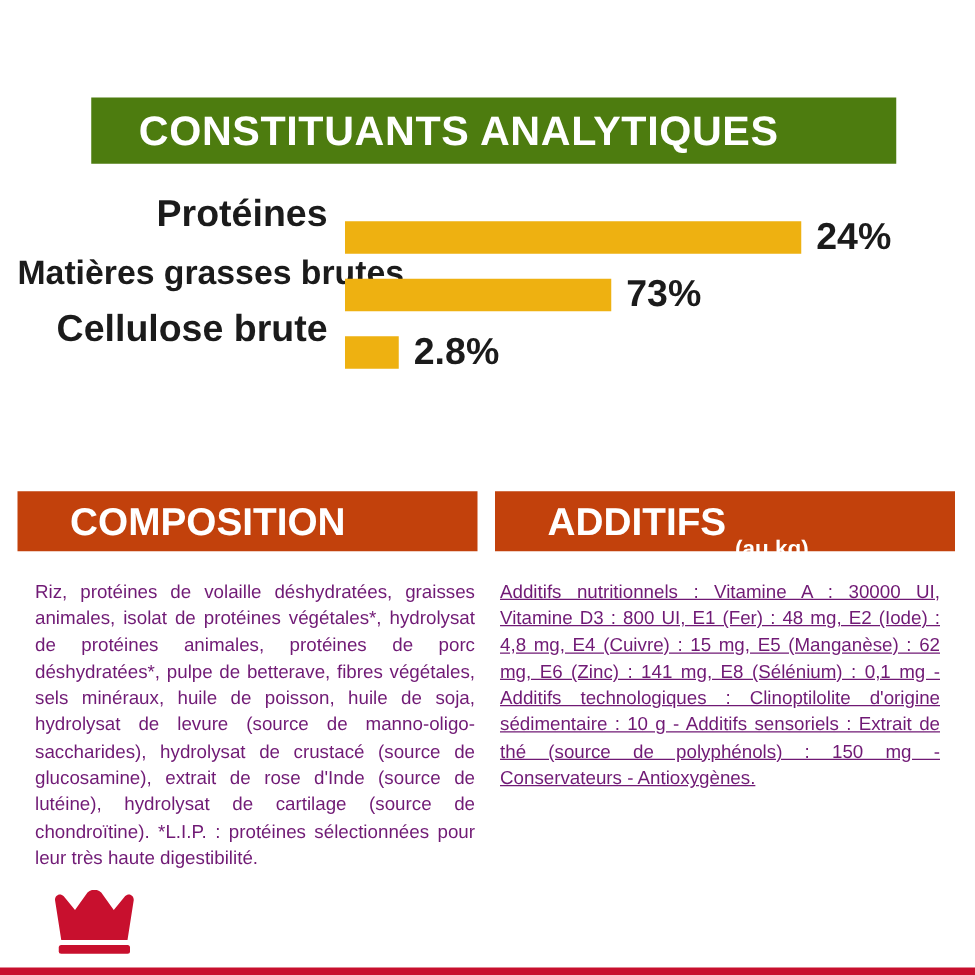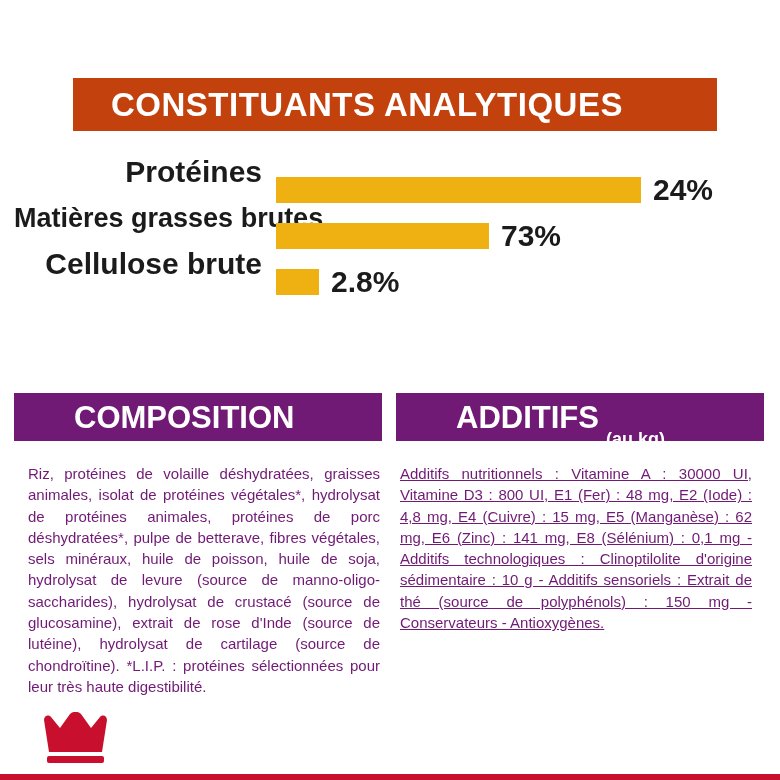--- a/index.html
+++ b/index.html
@@ -21,21 +21,21 @@
     box-sizing: border-box;
   }
 
   
   .analytic-header {
     position: absolute;
     left: 73px;
     top: 78px;
     width: 644px;
     height: 53px;
-    background: #c2410c;
+    background: #4d7c0f;
     display: flex;
     align-items: center;
     padding-left: 38px;
     box-sizing: border-box;
   }
   .analytic-header .title {
     font-size: 33px;
     font-weight: bold;
     color: #ffffff;
     letter-spacing: 0.5px;
@@ -88,25 +88,25 @@
   
   .col {
     position: absolute;
     top: 393px;
     box-sizing: border-box;
   }
   .col-left { left: 14px; width: 368px; }
   .col-right { left: 396px; width: 368px; }
 
   .col-header {
-    background: #701a75;
+    background: #c2410c;
     height: 48px;
     display: flex;
     align-items: center;
-    padding-left: 60px;
+    padding-left: 42px;
     box-sizing: border-box;
   }
   .col-header .h-text {
     font-size: 31px;
     font-weight: bold;
     color: #ffffff;
     line-height: 1;
   }
   .col-header .h-sub {
     font-size: 18px;

